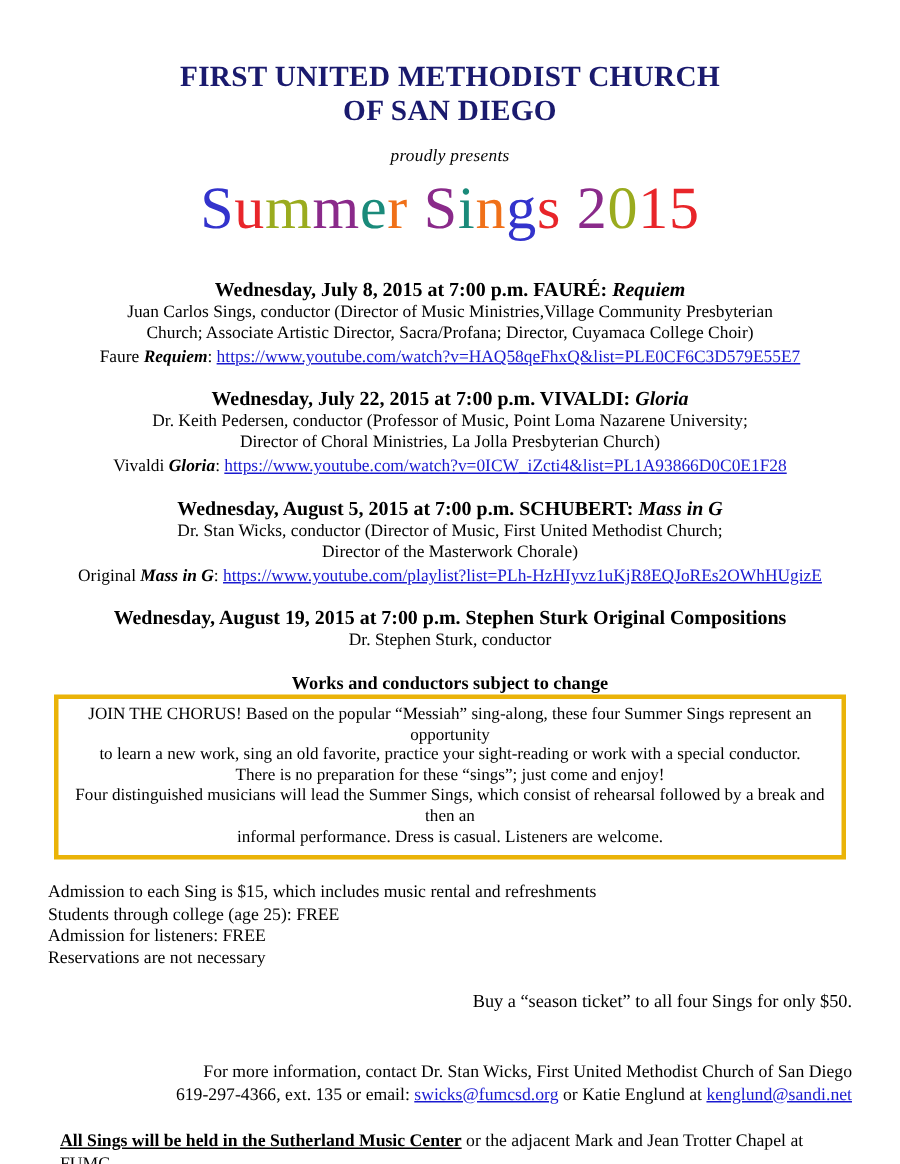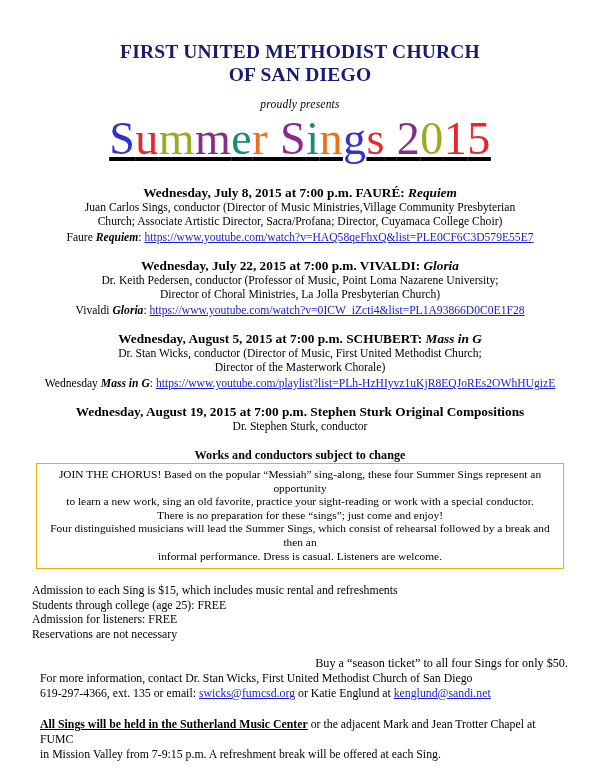--- a/index.html
+++ b/index.html
@@ -32,25 +32,24 @@
     letter-spacing: 0.2px;
     margin-top: 40px;
   }
   .proudly {
     font-style: italic;
     font-size: 11.5px;
     margin-top: 12px;
     letter-spacing: 0.2px;
   }
   .summer-title {
-    font-size: 46px;
+    font-size: 40px;
     line-height: 38px;
     margin-top: 10px;
     letter-spacing: 0.5px;
-    text-decoration: underline;
   }
   .summer-title span { display: inline; }
 
   
   .events { margin-top: 26px; }
   .event { margin-bottom: 12px; }
   .event-head {
     font-weight: bold;
     font-size: 13.3px;
     line-height: 17px;
@@ -73,21 +72,21 @@
   }
 
   .notice {
     font-weight: bold;
     font-size: 12.2px;
     margin-top: 14px;
   }
 
   
   .chorus-box {
-    border: 1px solid #eab308;
+    border: 3px solid #eab308;
     margin: 0 4px;
     padding: 4px 6px 5px 6px;
     font-size: 11.4px;
     line-height: 13.6px;
     text-align: center;
   }
 
   
   .pricing {
     margin-top: 14px;
@@ -97,24 +96,24 @@
   }
   .season {
     margin-top: 14px;
     font-weight: normal;
     font-size: 12.2px;
     text-align: right;
   }
 
   
   .contact {
-    margin-top: 0;
+    margin-top: 32px;
     font-size: 11.8px;
     line-height: 15px;
-    text-align: left;
+    text-align: right;
     padding-left: 8px;
   }
   
   .venue {
     margin-top: 16px;
     font-size: 11.8px;
     line-height: 15px;
     text-align: left;
     padding-left: 8px;
   }
@@ -144,21 +143,21 @@
       <div class="event center">
         <div class="event-head"><span>Wednesday, July 22, 2015 at 7:00 p.m. VIVALDI: </span><span class="work">Gloria</span></div>
         <div class="event-sub">Dr. Keith Pedersen, conductor (Professor of Music, Point Loma Nazarene University;</div>
         <div class="event-sub">Director of Choral Ministries, La Jolla Presbyterian Church)</div>
         <div class="event-link-line"><span>Vivaldi </span><span class="work">Gloria</span><span>: </span><a class="url" href="#">https://www.youtube.com/watch?v=0ICW_iZcti4&amp;list=PL1A93866D0C0E1F28</a></div>
       </div>
       <div class="event center">
         <div class="event-head"><span>Wednesday, August 5, 2015 at 7:00 p.m. SCHUBERT: </span><span class="work">Mass in G</span></div>
         <div class="event-sub">Dr. Stan Wicks, conductor (Director of Music, First United Methodist Church;</div>
         <div class="event-sub">Director of the Masterwork Chorale)</div>
-        <div class="event-link-line"><span>Wednesday </span><span class="work">Mass in G</span><span>: </span><a class="url" href="#">https://www.youtube.com/playlist?list=PLh-HzHIyvz1uKjR8EQJoREs2OWhHUgizE</a></div>
+        <div class="event-link-line"><span>Original </span><span class="work">Mass in G</span><span>: </span><a class="url" href="#">https://www.youtube.com/playlist?list=PLh-HzHIyvz1uKjR8EQJoREs2OWhHUgizE</a></div>
       </div>
       <div class="event center">
         <div class="event-head"><span>Wednesday, August 19, 2015 at 7:00 p.m. Stephen Sturk Original Compositions</span></div>
         <div class="event-sub">Dr. Stephen Sturk, conductor</div>
       </div>
     </div>
 
   <div class="notice center">Works and conductors subject to change</div>
 
   <div class="chorus-box" id="chorus-box">

